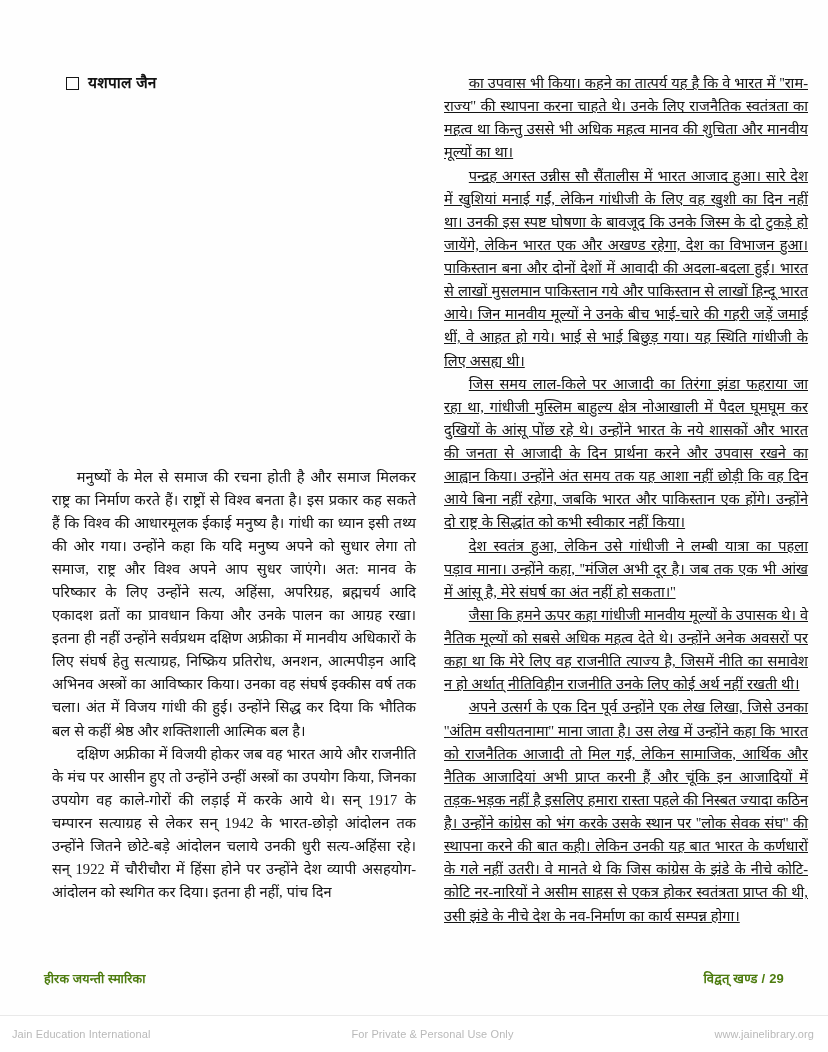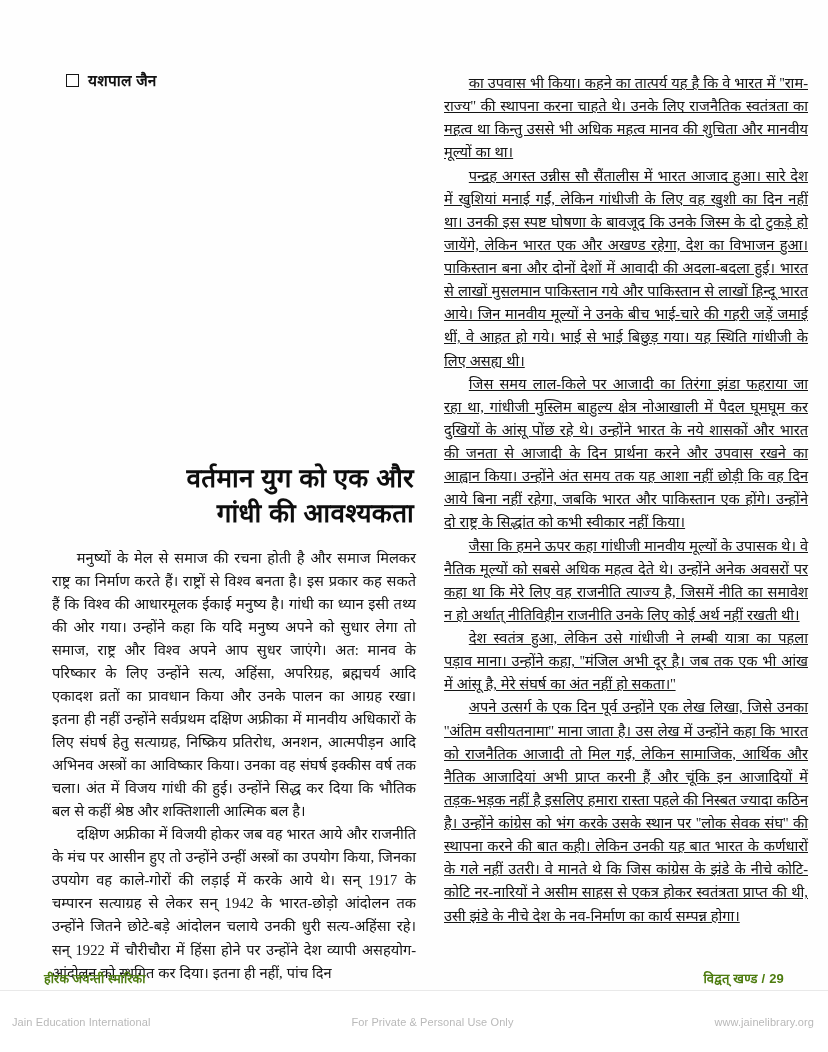--- a/index.html
+++ b/index.html
@@ -145,21 +145,21 @@
   .runfoot-right {
     font-size: 13px;
   }
 
   
   .scanbar {
     position: absolute;
     left: 0;
     right: 0;
     bottom: 0;
-    height: 62px;
+    height: 37px;
     border-top: 1px solid #e9e9e9;
     background: #ffffff;
     display: flex;
     align-items: center;
     padding: 0 14px 0 12px;
     box-sizing: border-box;
   }
   .scanbar-item {
     font-family: "Liberation Sans", "DejaVu Sans", sans-serif;
     font-size: 11px;
@@ -181,38 +181,34 @@
 
       <div class="col col-left">
 
         <div class="byline">
           <span class="byline-square"></span>
           <span class="byline-name">यशपाल जैन</span>
         </div>
 
         <div class="left-gap"></div>
 
-        <h1 class="headline">
-          <span class="hl-line">वर्तमान युग को एक और</span>
-          <span class="hl-line">गांधी की आवश्यकता</span>
-        </h1>
 
         <div class="body-text">
           <p>मनुष्यों के मेल से समाज की रचना होती है और समाज मिलकर राष्ट्र का निर्माण करते हैं। राष्ट्रों से विश्व बनता है। इस प्रकार कह सकते हैं कि विश्व की आधारमूलक ईकाई मनुष्य है। गांधी का ध्यान इसी तथ्य की ओर गया। उन्होंने कहा कि यदि मनुष्य अपने को सुधार लेगा तो समाज, राष्ट्र और विश्व अपने आप सुधर जाएंगे। अत: मानव के परिष्कार के लिए उन्होंने सत्य, अहिंसा, अपरिग्रह, ब्रह्मचर्य आदि एकादश व्रतों का प्रावधान किया और उनके पालन का आग्रह रखा। इतना ही नहीं उन्होंने सर्वप्रथम दक्षिण अफ्रीका में मानवीय अधिकारों के लिए संघर्ष हेतु सत्याग्रह, निष्क्रिय प्रतिरोध, अनशन, आत्मपीड़न आदि अभिनव अस्त्रों का आविष्कार किया। उनका वह संघर्ष इक्कीस वर्ष तक चला। अंत में विजय गांधी की हुई। उन्होंने सिद्ध कर दिया कि भौतिक बल से कहीं श्रेष्ठ और शक्तिशाली आत्मिक बल है।</p>
           <p>दक्षिण अफ्रीका में विजयी होकर जब वह भारत आये और राजनीति के मंच पर आसीन हुए तो उन्होंने उन्हीं अस्त्रों का उपयोग किया, जिनका उपयोग वह काले-गोरों की लड़ाई में करके आये थे। सन् 1917 के चम्पारन सत्याग्रह से लेकर सन् 1942 के भारत-छोड़ो आंदोलन तक उन्होंने जितने छोटे-बड़े आंदोलन चलाये उनकी धुरी सत्य-अहिंसा रहे। सन् 1922 में चौरीचौरा में हिंसा होने पर उन्होंने देश व्यापी असहयोग-आंदोलन को स्थगित कर दिया। इतना ही नहीं, पांच दिन</p>
         </div>
       </div>
 
       <div class="col col-right">
         <div class="body-text">
           <p>का उपवास भी किया। कहने का तात्पर्य यह है कि वे भारत में ''राम-राज्य'' की स्थापना करना चाहते थे। उनके लिए राजनैतिक स्वतंत्रता का महत्व था किन्तु उससे भी अधिक महत्व मानव की शुचिता और मानवीय मूल्यों का था।</p>
           <p>पन्द्रह अगस्त उन्नीस सौ सैंतालीस में भारत आजाद हुआ। सारे देश में खुशियां मनाई गईं, लेकिन गांधीजी के लिए वह खुशी का दिन नहीं था। उनकी इस स्पष्ट घोषणा के बावजूद कि उनके जिस्म के दो टुकड़े हो जायेंगे, लेकिन भारत एक और अखण्ड रहेगा, देश का विभाजन हुआ। पाकिस्तान बना और दोनों देशों में आवादी की अदला-बदला हुई। भारत से लाखों मुसलमान पाकिस्तान गये और पाकिस्तान से लाखों हिन्दू भारत आये। जिन मानवीय मूल्यों ने उनके बीच भाई-चारे की गहरी जड़ें जमाई थीं, वे आहत हो गये। भाई से भाई बिछुड़ गया। यह स्थिति गांधीजी के लिए असह्य थी।</p>
           <p>जिस समय लाल-किले पर आजादी का तिरंगा झंडा फहराया जा रहा था, गांधीजी मुस्लिम बाहुल्य क्षेत्र नोआखाली में पैदल घूमघूम कर दुखियों के आंसू पोंछ रहे थे। उन्होंने भारत के नये शासकों और भारत की जनता से आजादी के दिन प्रार्थना करने और उपवास रखने का आह्वान किया। उन्होंने अंत समय तक यह आशा नहीं छोड़ी कि वह दिन आये बिना नहीं रहेगा, जबकि भारत और पाकिस्तान एक होंगे। उन्होंने दो राष्ट्र के सिद्धांत को कभी स्वीकार नहीं किया।</p>
+          <p>देश स्वतंत्र हुआ, लेकिन उसे गांधीजी ने लम्बी यात्रा का पहला पड़ाव माना। उन्होंने कहा, ''मंजिल अभी दूर है। जब तक एक भी आंख में आंसू है, मेरे संघर्ष का अंत नहीं हो सकता।''</p>
           <p>जैसा कि हमने ऊपर कहा गांधीजी मानवीय मूल्यों के उपासक थे। वे नैतिक मूल्यों को सबसे अधिक महत्व देते थे। उन्होंने अनेक अवसरों पर कहा था कि मेरे लिए वह राजनीति त्याज्य है, जिसमें नीति का समावेश न हो अर्थात् नीतिविहीन राजनीति उनके लिए कोई अर्थ नहीं रखती थी।</p>
-          <p>देश स्वतंत्र हुआ, लेकिन उसे गांधीजी ने लम्बी यात्रा का पहला पड़ाव माना। उन्होंने कहा, ''मंजिल अभी दूर है। जब तक एक भी आंख में आंसू है, मेरे संघर्ष का अंत नहीं हो सकता।''</p>
           <p>अपने उत्सर्ग के एक दिन पूर्व उन्होंने एक लेख लिखा, जिसे उनका ''अंतिम वसीयतनामा'' माना जाता है। उस लेख में उन्होंने कहा कि भारत को राजनैतिक आजादी तो मिल गई, लेकिन सामाजिक, आर्थिक और नैतिक आजादियां अभी प्राप्त करनी हैं और चूंकि इन आजादियों में तड़क-भड़क नहीं है इसलिए हमारा रास्ता पहले की निस्बत ज्यादा कठिन है। उन्होंने कांग्रेस को भंग करके उसके स्थान पर ''लोक सेवक संघ'' की स्थापना करने की बात कही। लेकिन उनकी यह बात भारत के कर्णधारों के गले नहीं उतरी। वे मानते थे कि जिस कांग्रेस के झंडे के नीचे कोटि-कोटि नर-नारियों ने असीम साहस से एकत्र होकर स्वतंत्रता प्राप्त की थी, उसी झंडे के नीचे देश के नव-निर्माण का कार्य सम्पन्न होगा।</p>
         </div>
       </div>
 
     </div>
   </div>
 
   <div class="runfoot">
     <span class="runfoot-left">हीरक जयन्ती स्मारिका</span>
     <span class="runfoot-right">विद्वत् खण्ड / 29</span>

